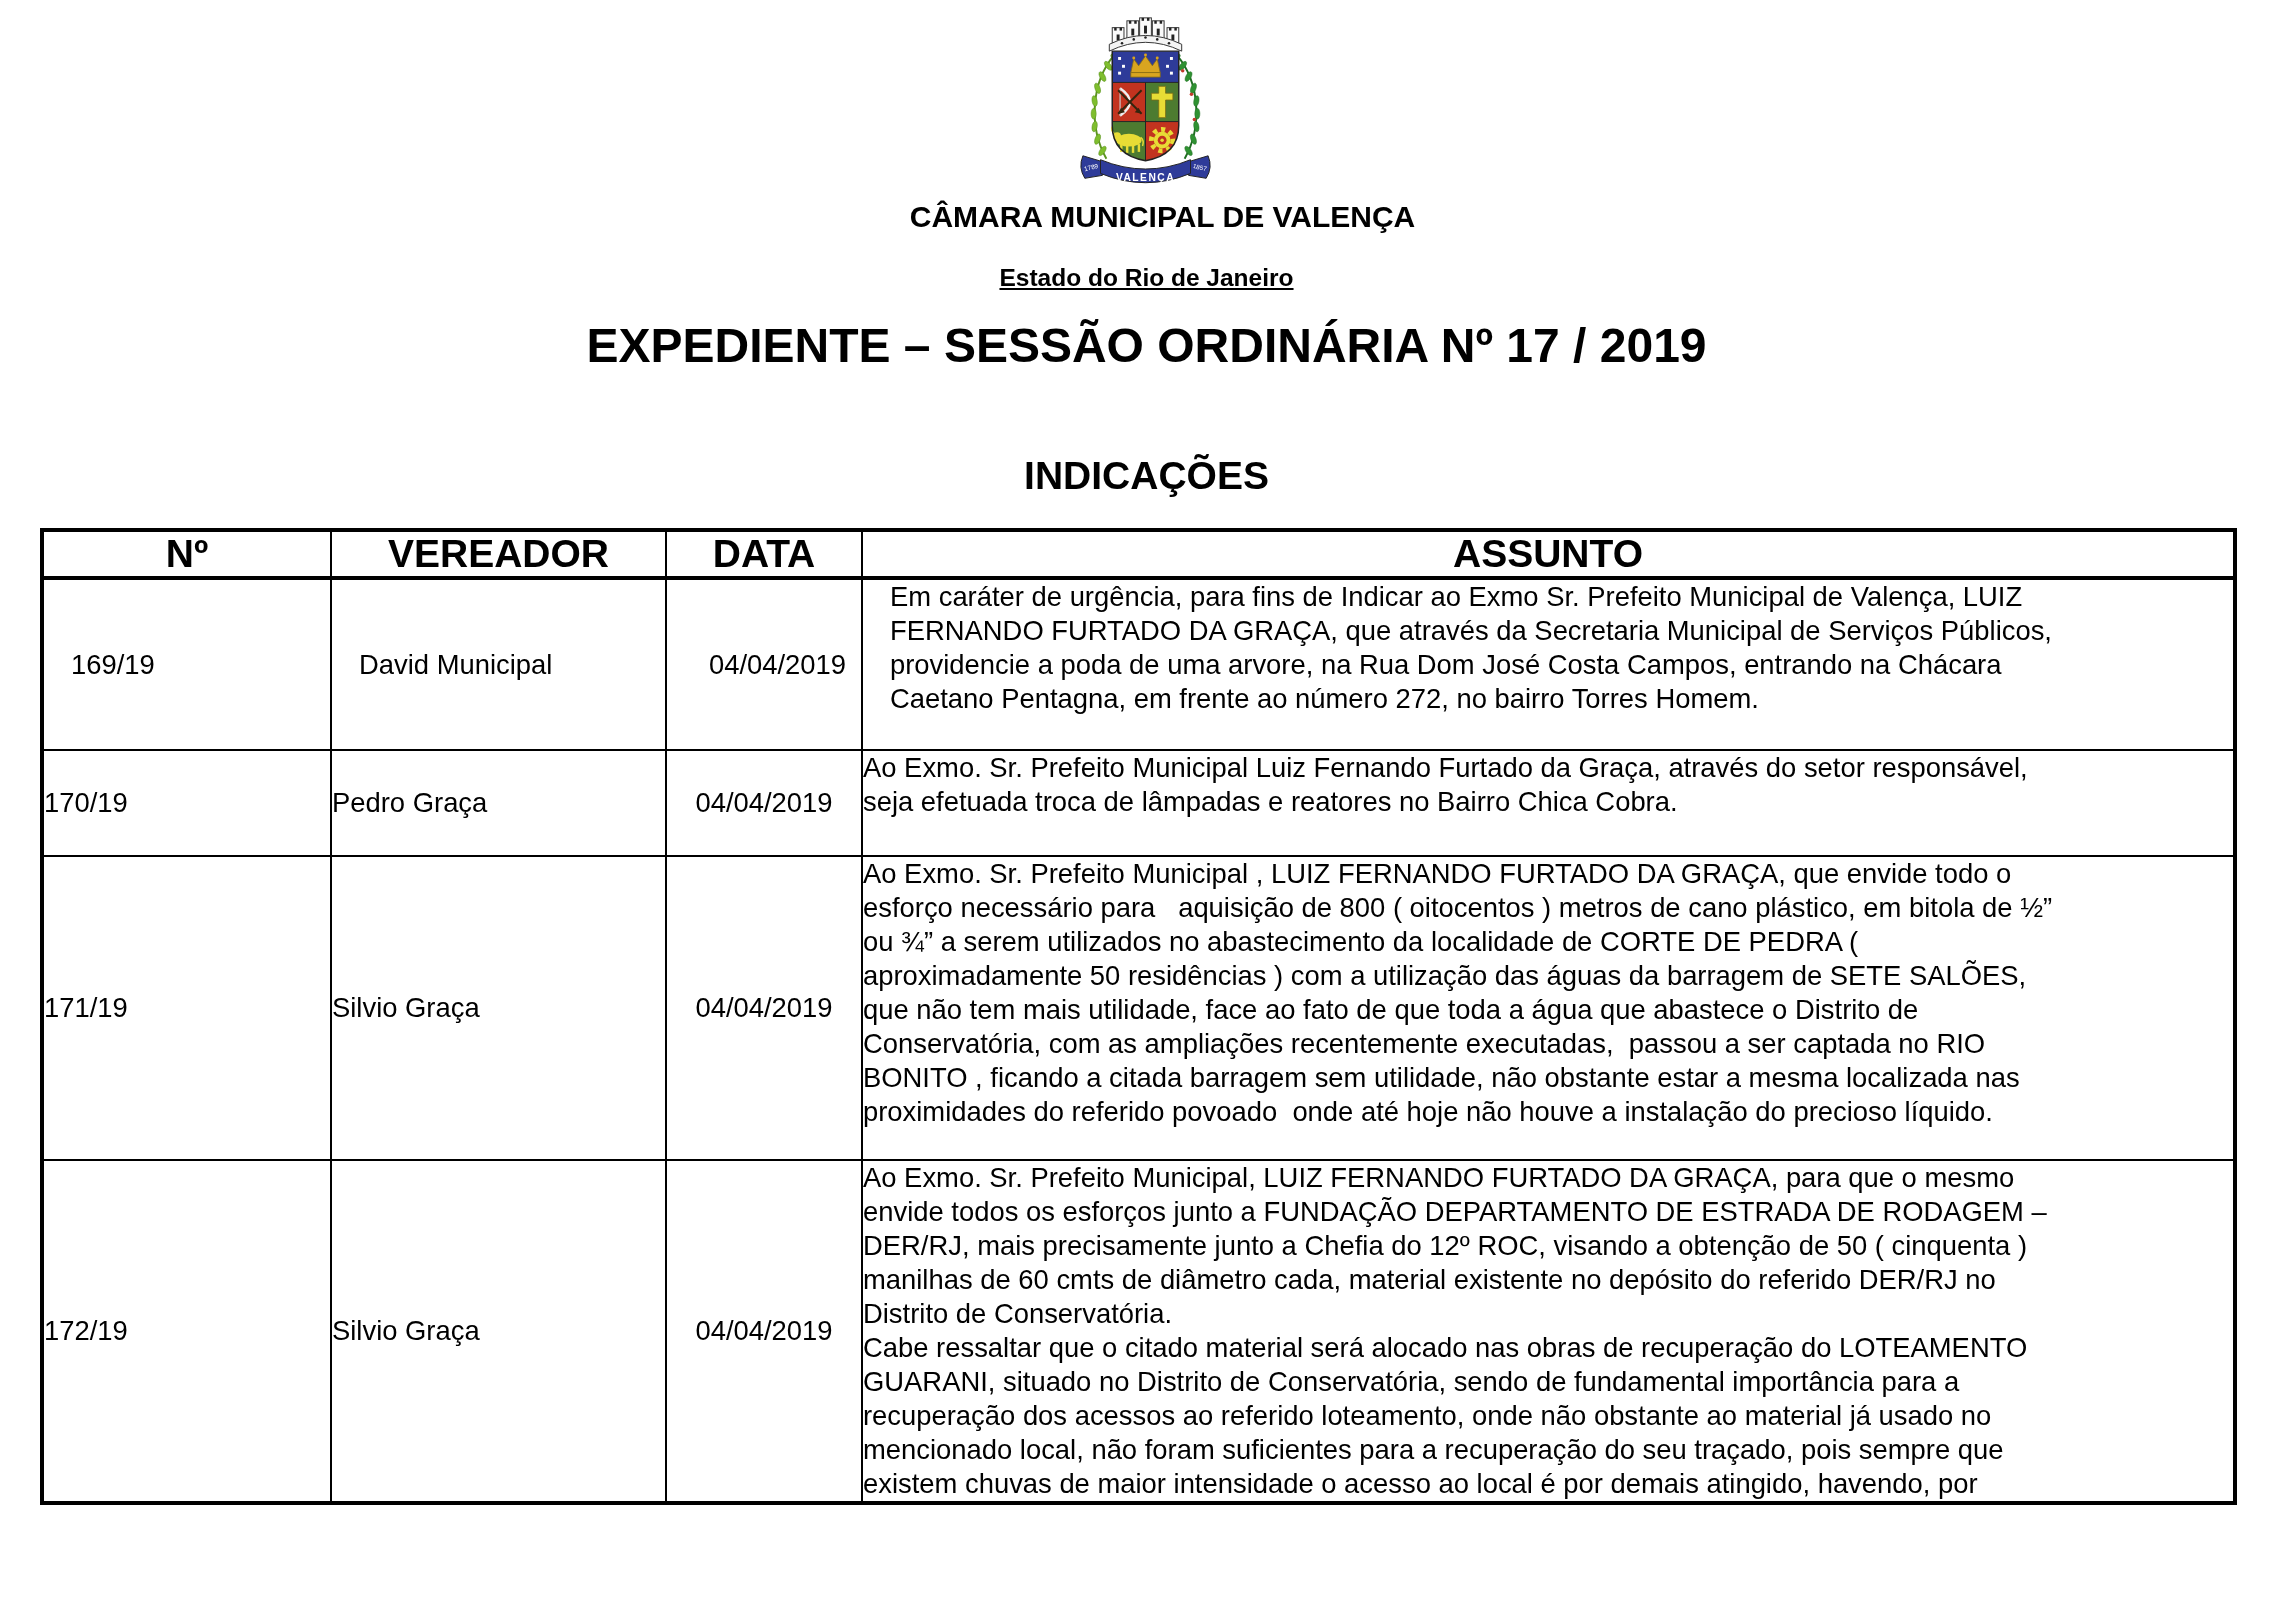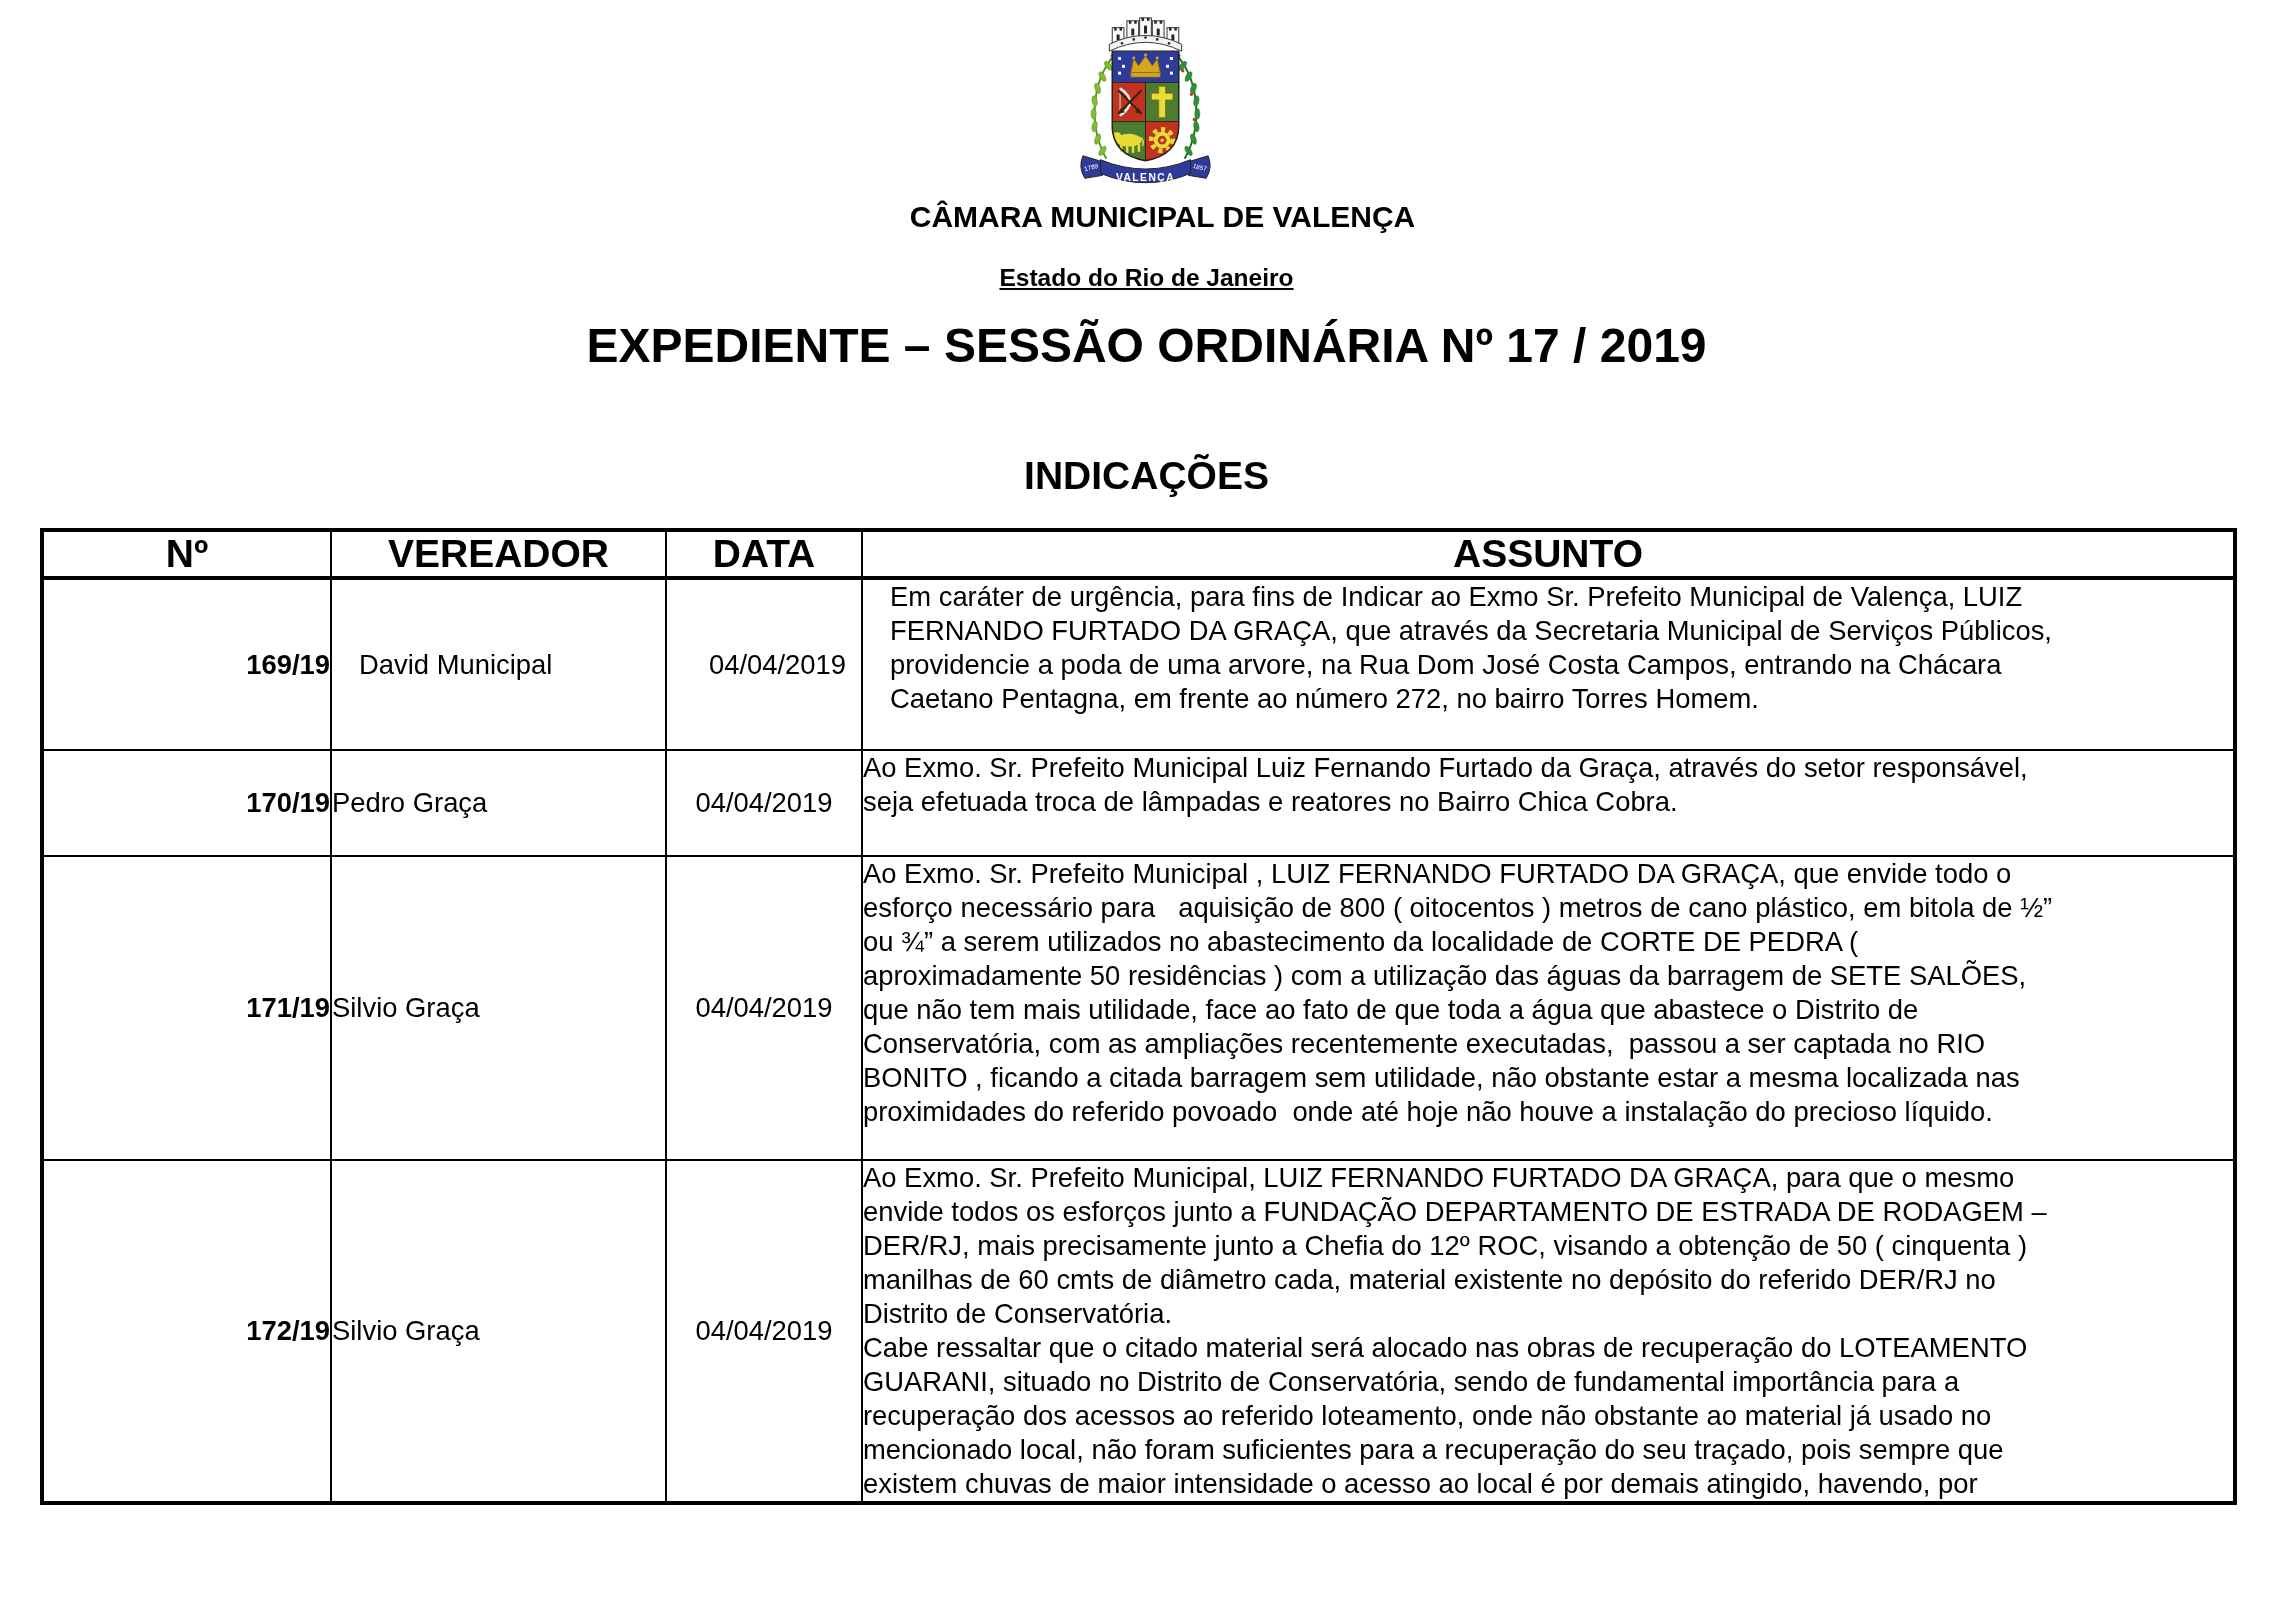--- a/index.html
+++ b/index.html
@@ -39,21 +39,21 @@
   table.indicacoes th, table.indicacoes td {
     border:2.9px solid #000;
   }
   table.indicacoes thead th {
     border-bottom:4.9px solid #000;
     font-size:39px; font-weight:bold; text-align:center; vertical-align:middle;
     height:44px; padding:0;margin-top:8px;
   }
   table.indicacoes td { font-size:27.4px; padding:0; }
   td.num {
-    font-weight:bold; text-align:right; padding-right:56px;
+    font-weight:normal; text-align:left; padding-right:56px;
     vertical-align:middle;
   }
   td.ver { text-align:left; padding-left:10.8px; vertical-align:middle; }
   td.dat { text-align:center; vertical-align:middle; }
   td.asu {
     text-align:left; vertical-align:top;
     padding:2px 7.8px 0 8.8px;
     line-height:34px;
     white-space:pre-wrap;
   }

